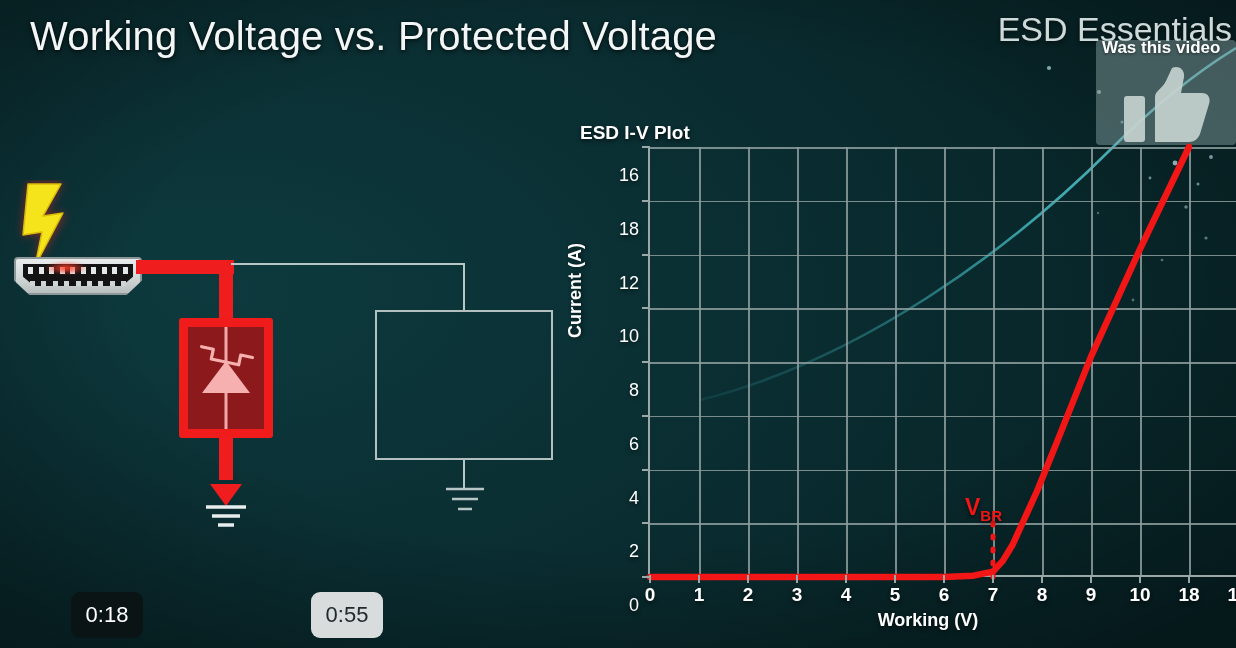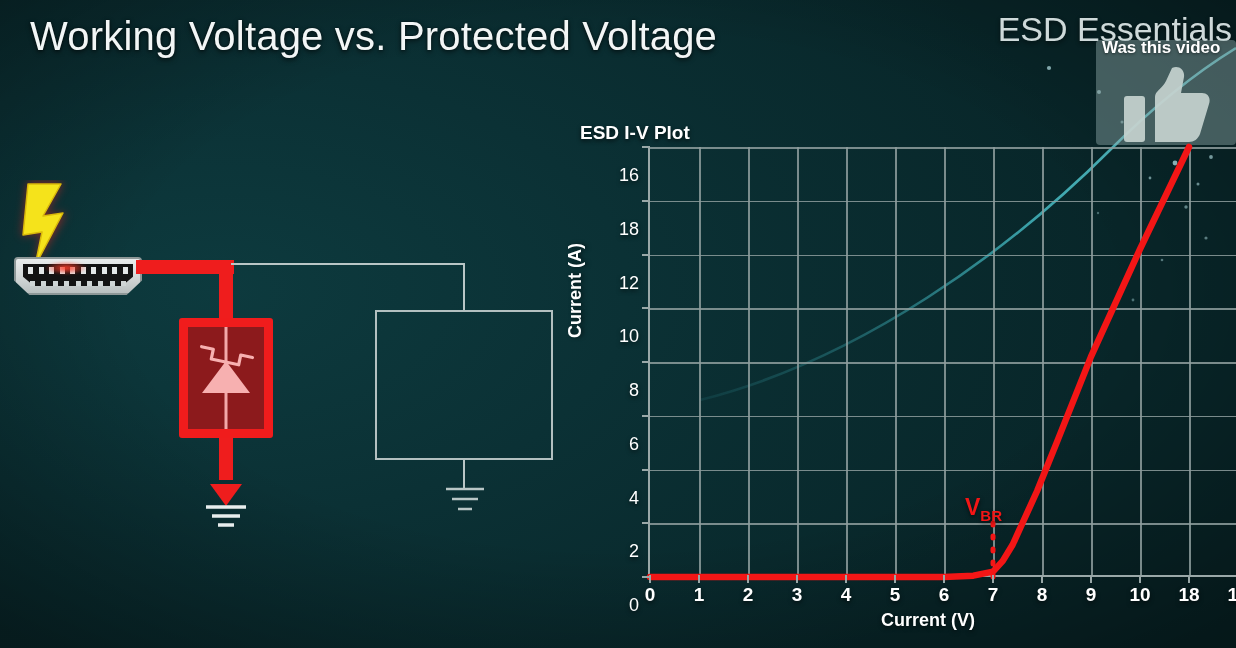--- a/index.html
+++ b/index.html
@@ -264,21 +264,21 @@
     <svg style="position:absolute; left:444px; top:310px;" width="42" height="34" viewBox="0 0 42 34">
       <line x1="2" y1="4" x2="40" y2="4" stroke="#b9c6c6" stroke-width="2.5"></line>
       <line x1="8" y1="14" x2="34" y2="14" stroke="#b9c6c6" stroke-width="2.5"></line>
       <line x1="14" y1="24" x2="28" y2="24" stroke="#b9c6c6" stroke-width="2.5"></line>
     </svg>
   </div>
 
   <div id="chart-wrap">
     <div id="chart-title">ESD I-V Plot</div>
     <div id="ylabel">Current (A)</div>
-    <div id="xlabel">Current (V)</div>
+    <div id="xlabel">Working (V)</div>
 
     <div id="plot">
         <div style="position: absolute; inset: 0px;">
           <div style="position: absolute; top: 0px; bottom: 0px; width: 1.5px; background: rgb(142, 157, 157); opacity: 0.85; left: 49px;"></div>
           <div style="position: absolute; top: 0px; bottom: 0px; width: 1.5px; background: rgb(142, 157, 157); opacity: 0.85; left: 98px;"></div>
           <div style="position: absolute; top: 0px; bottom: 0px; width: 1.5px; background: rgb(142, 157, 157); opacity: 0.85; left: 147px;"></div>
           <div style="position: absolute; top: 0px; bottom: 0px; width: 1.5px; background: rgb(142, 157, 157); opacity: 0.85; left: 196px;"></div>
           <div style="position: absolute; top: 0px; bottom: 0px; width: 1.5px; background: rgb(142, 157, 157); opacity: 0.85; left: 245px;"></div>
           <div style="position: absolute; top: 0px; bottom: 0px; width: 1.5px; background: rgb(142, 157, 157); opacity: 0.85; left: 294px;"></div>
           <div style="position: absolute; top: 0px; bottom: 0px; width: 1.5px; background: rgb(142, 157, 157); opacity: 0.85; left: 343px;"></div>
@@ -340,14 +340,16 @@
         <div class="xtick" style="left: 441px;">9</div>
         <div class="tickmark-x" style="left: 440px;"></div>
         <div class="xtick" style="left: 490px;">10</div>
         <div class="tickmark-x" style="left: 489px;"></div>
         <div class="xtick" style="left: 539px;">18</div>
         <div class="tickmark-x" style="left: 538px;"></div>
         <div class="xtick" style="left: 588px;">12</div>
       </div>
   </div>
 
+  <div class="ts" id="ts-dark">0:18</div>
+  <div class="ts" id="ts-light">0:55</div>
 
 </div>
 
 </body></html>

